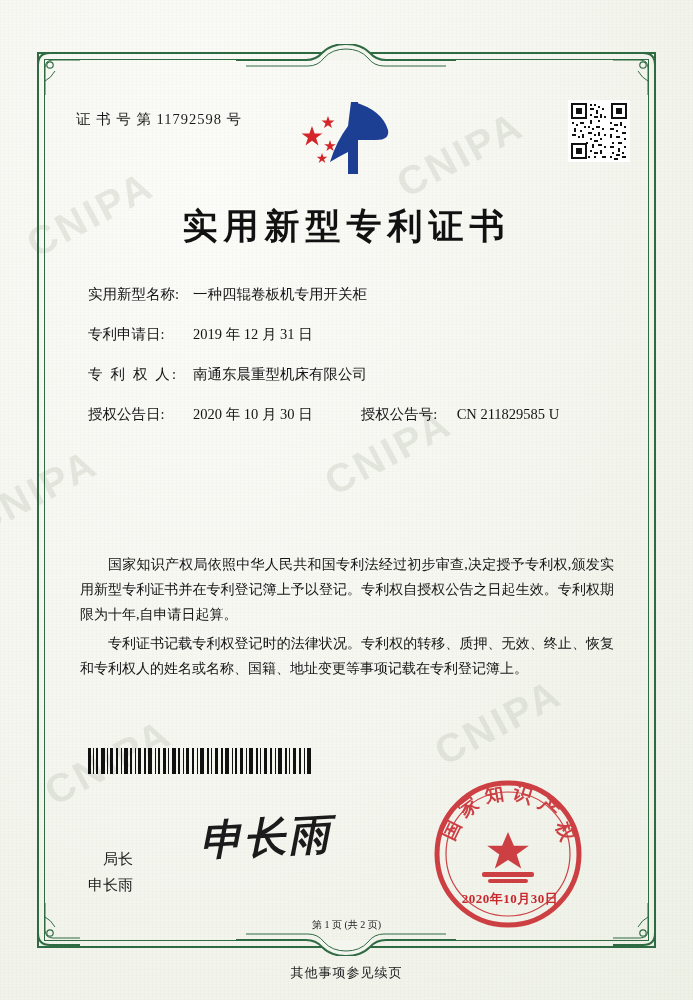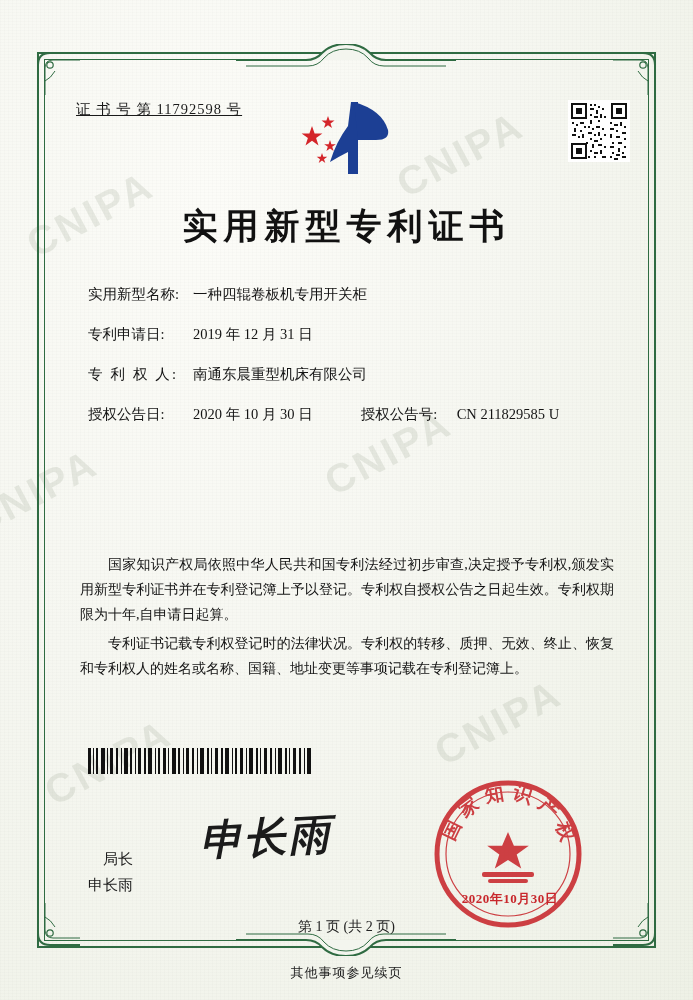--- a/index.html
+++ b/index.html
@@ -90,25 +90,24 @@
   }
   .bottom-ornament {
     position: absolute;
     left: 236px; top: 932px;
     width: 220px; height: 24px;
   }
 
   
   .cert-no {
     position: absolute;
-    left: 76px; top: 100px;
+    left: 76px; top: 110px;
     font-size: 14.5px;
     letter-spacing: 1px;
     color: #1a1a1a;
-    text-decoration: underline;
   }
 
   
   .logo {
     position: absolute;
     left: 296px; top: 96px;
     width: 104px; height: 84px;
   }
 
   
@@ -224,21 +223,21 @@
     font-size: 13px;
     letter-spacing: 0.5px;
     font-weight: 700;
   }
 
   
   .page-num {
     position: absolute;
     left: 0; right: 0; top: 918px;
     text-align: center;
-    font-size: 14px;
+    font-size: 10px;
     color: #222;
   }
   .footer-note {
     position: absolute;
     left: 0; right: 0; top: 964px;
     text-align: center;
     font-size: 13px;
     color: #222;
     letter-spacing: 1px;
   }

